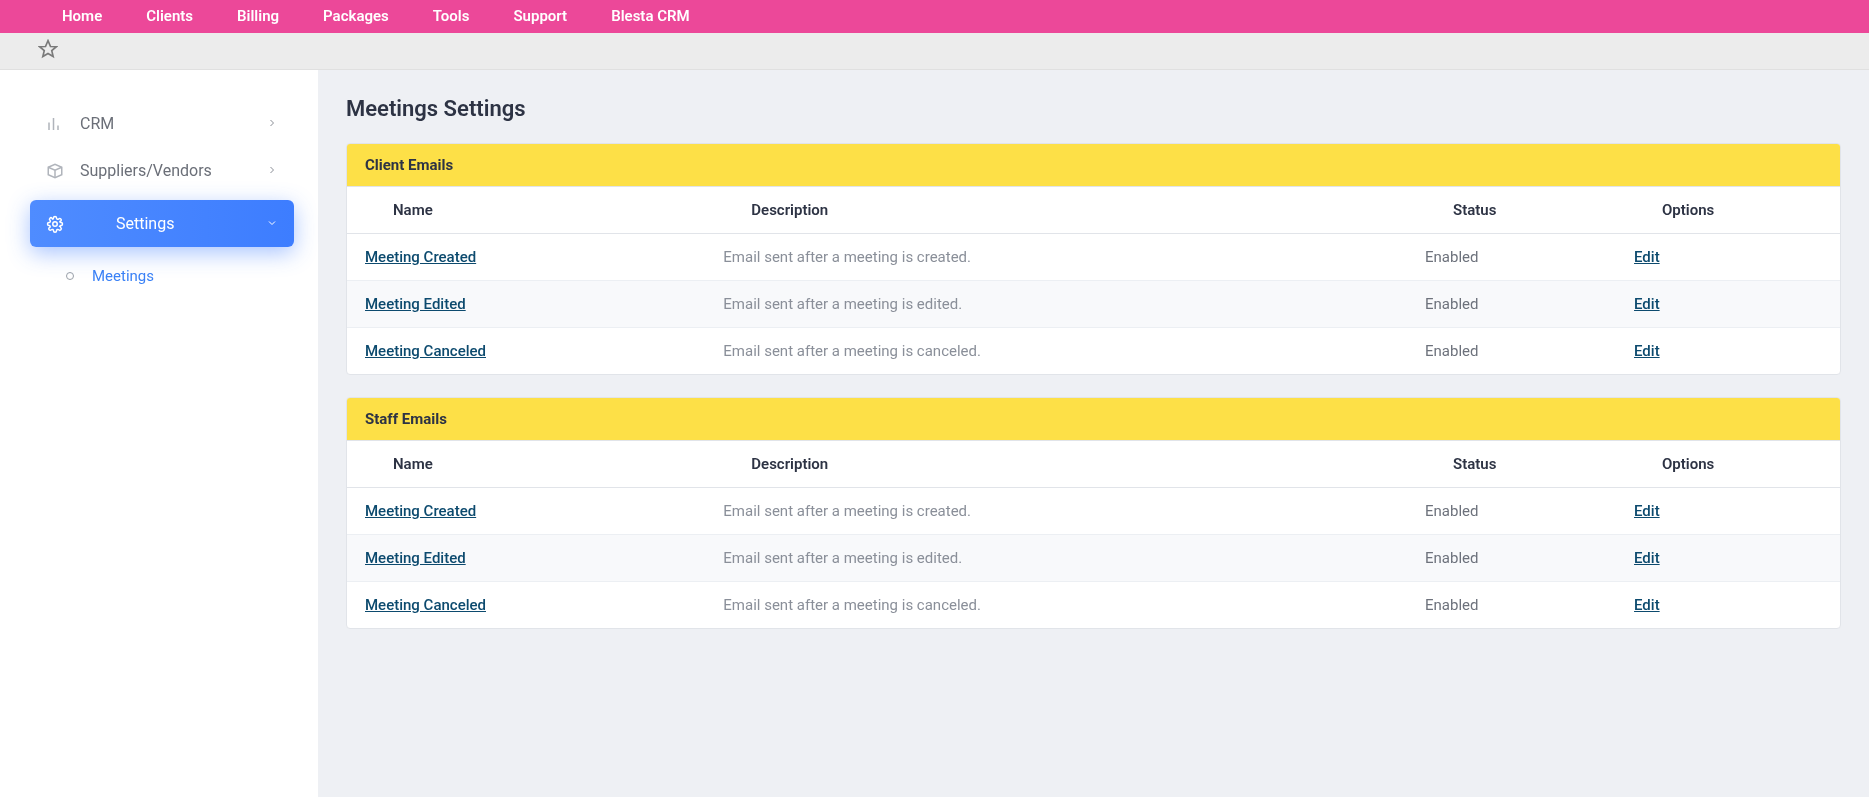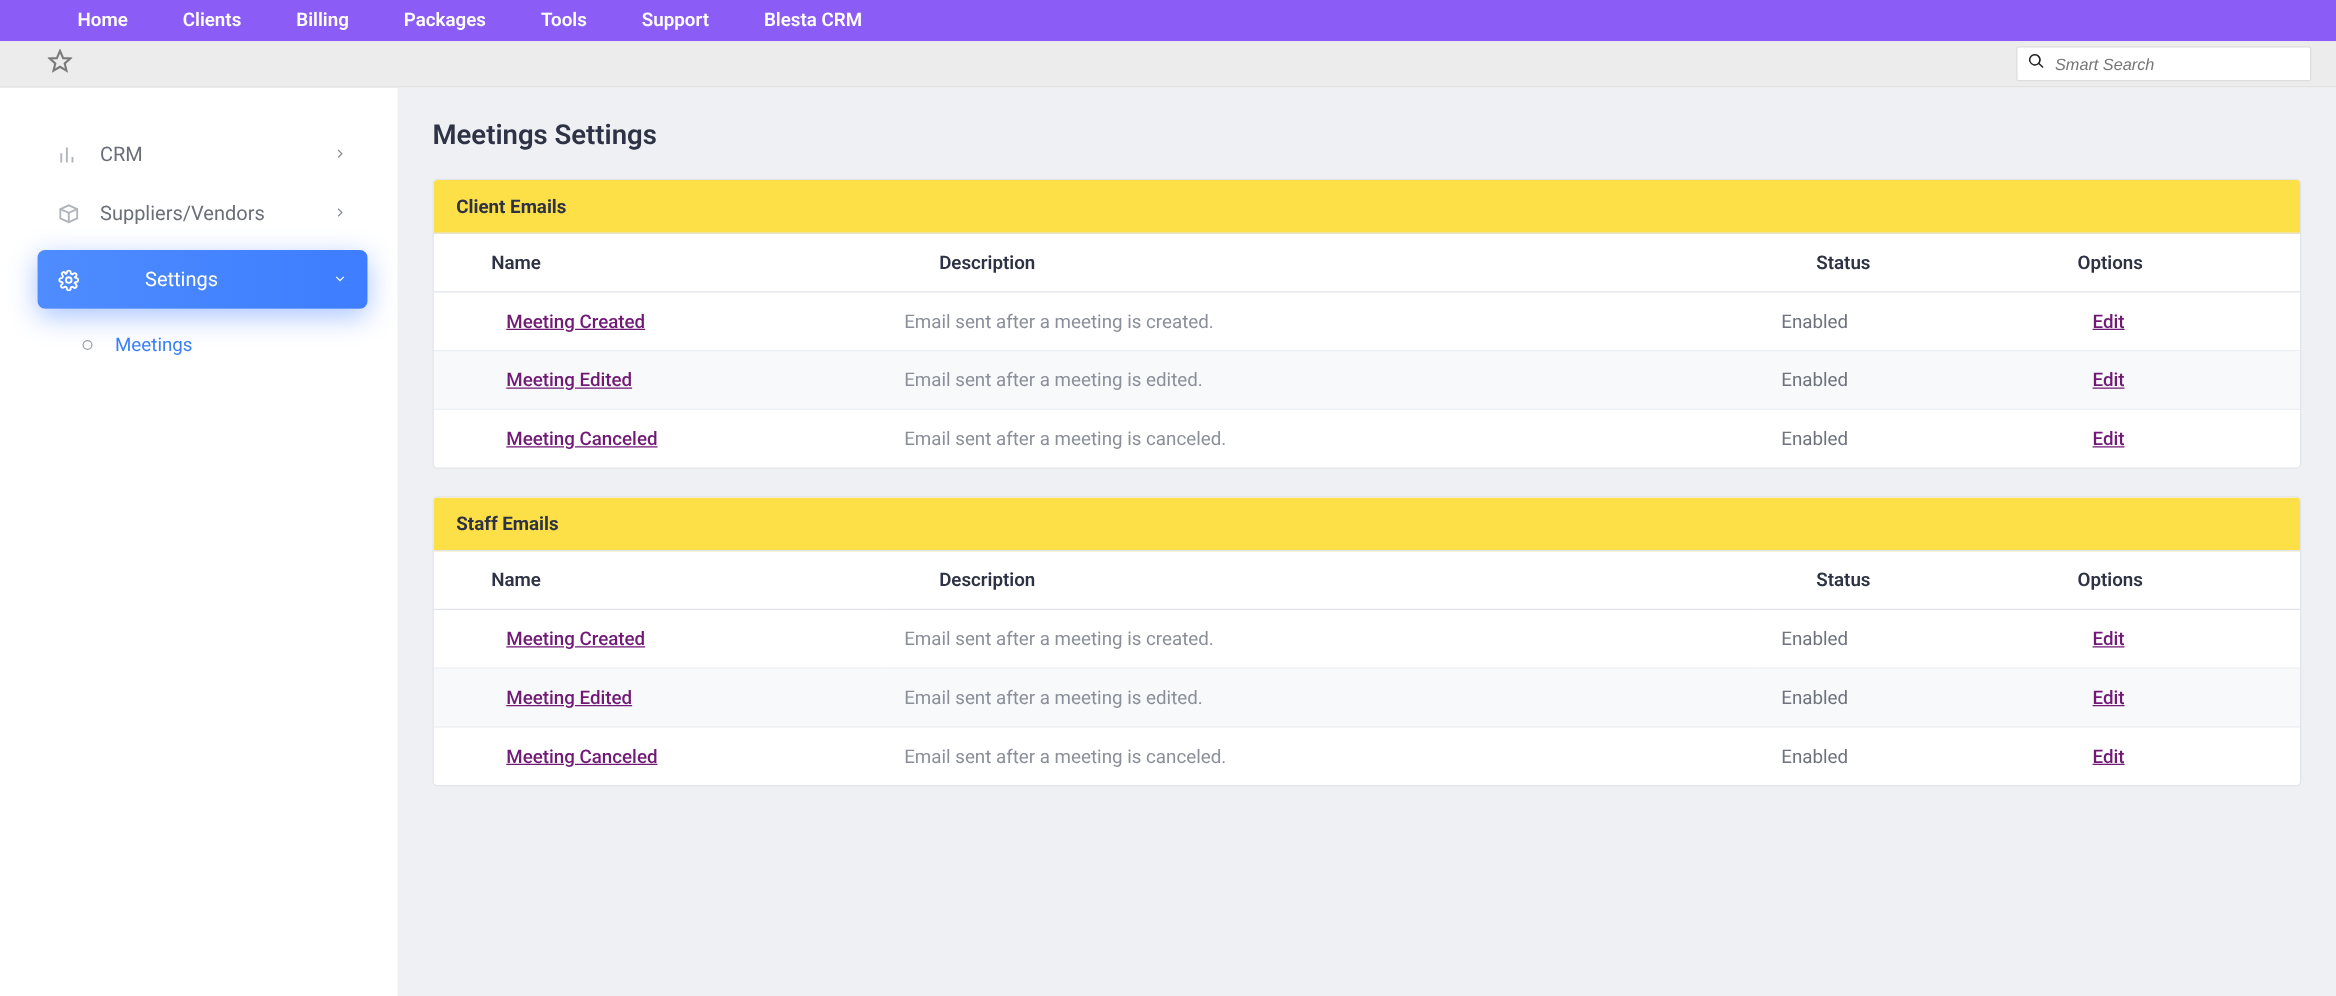--- a/index.html
+++ b/index.html
@@ -5,21 +5,21 @@
   * { box-sizing: border-box; margin: 0; padding: 0; }
   body {
     font-family: -apple-system, BlinkMacSystemFont, "Segoe UI", Roboto, "Helvetica Neue", Arial, sans-serif;
     background: #ffffff;
     color: #333;
     font-size: 15px;
   }
 
   
   .topnav {
-    background: #8b5cf6;
+    background: #ec4899;
     height: 33px;
     display: flex;
     padding-left: 40px;
   }
   .topnav a {
     color: #ffffff;
     font-weight: 600;
     text-decoration: none;
     padding: 0 22px;
     font-size: 15px;
@@ -155,25 +155,24 @@
   thead th {
     font-weight: 600;
     color: #2d3344;
     border-bottom: 1px solid #e1e4e9;
     padding-left: 46px;
   }
   tbody tr { border-top: 1px solid #eceff3; }
   tbody tr:first-child { border-top: none; }
   tbody tr:nth-child(even) { background: #f8f9fb; }
   .link {
-    color: #701a75;
+    color: #0c4a6e;
     text-decoration: underline;
     font-weight: 500;
     cursor: pointer;
-    margin-left: 40px;
   }
   .desc {
     color: #8a8f99;
   }
   .status { color: #6d727c; }
   .col-name { width: 24%; }
   .col-desc { width: 47%; }
   .col-status { width: 14%; }
   .col-options { width: 15%; }
 </style>
@@ -189,28 +188,20 @@
   <a href="#">Support</a>
   <a href="#">Blesta CRM</a>
 </div>
 
 <div class="subbar">
   <span>
     <svg class="star" viewBox="0 0 24 24">
         <polygon points="12 2 15 9 22 9.3 16.5 14 18.2 21 12 17.3 5.8 21 7.5 14 2 9.3 9 9 12 2"></polygon>
       </svg>
   </span>
-  <div class="search-wrap">
-    <span>
-      <svg viewBox="0 0 24 24">
-          <path d="M10 2a8 8 0 105.3 14l5.4 5.4 1.4-1.4-5.4-5.4A8 8 0 0010 2zm0 2a6 6 0 110 12 6 6 0 010-12z"></path>
-        </svg>
-    </span>
-    <input type="text" placeholder="Smart Search" style="">
-  </div>
 </div>
 
 <div class="page">
 
   <div class="sidebar">
 
     <div class="side-item">
       <span class="icon">
         <svg viewBox="0 0 24 24">
             <path d="M4 20V10M10 20V4M16 20V14"></path>

